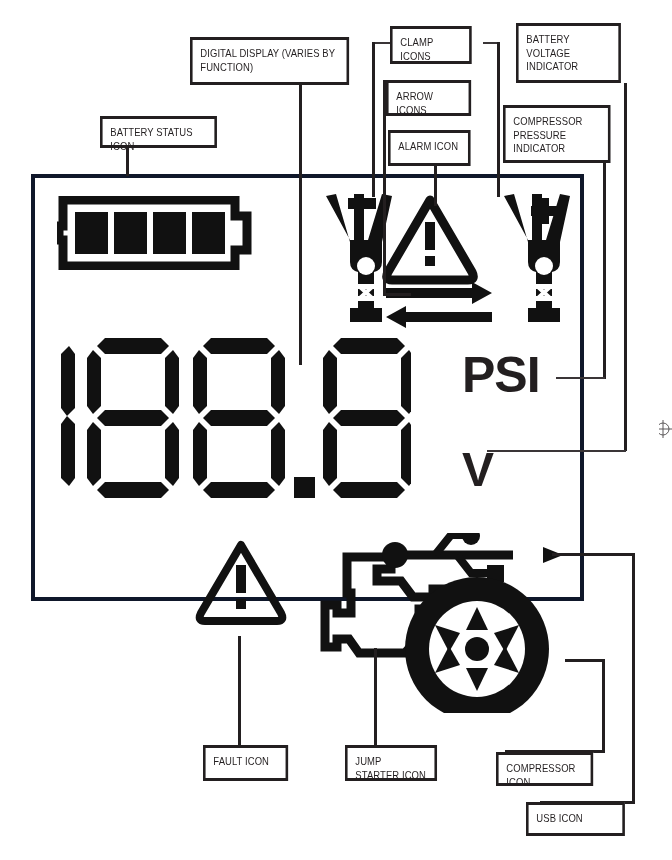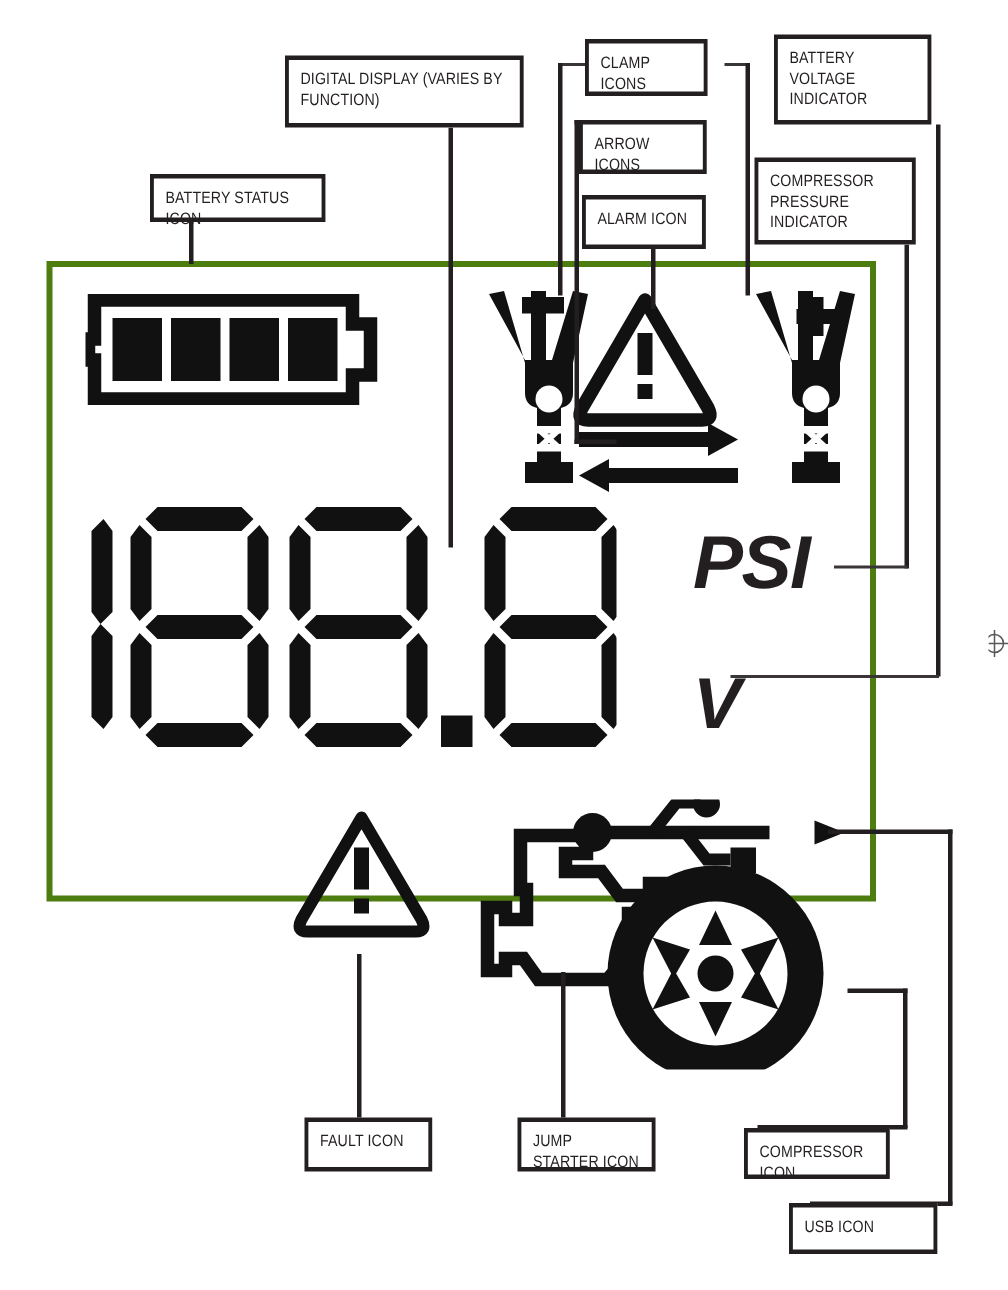--- a/index.html
+++ b/index.html
@@ -44,24 +44,23 @@
   .lead.v{width:3px;}
   .lead.thin{background:#3a3537;}
   .lead.h.thin{height:2px;}
 
   
   #panel{
     position:absolute;
     left:31px; top:174px;
     width:553px; height:427px;
     box-sizing:border-box;
-    border:4px solid #4d7c0f;
+    border:4px solid #0f172a;
     background:#ffffff;
     z-index:3;
-    font-style:italic;
   }
 
   
   #battery{
     position:absolute;
     left:22px; top:18px;
     width:196px; height:74px;
   }
   
   #digits{

